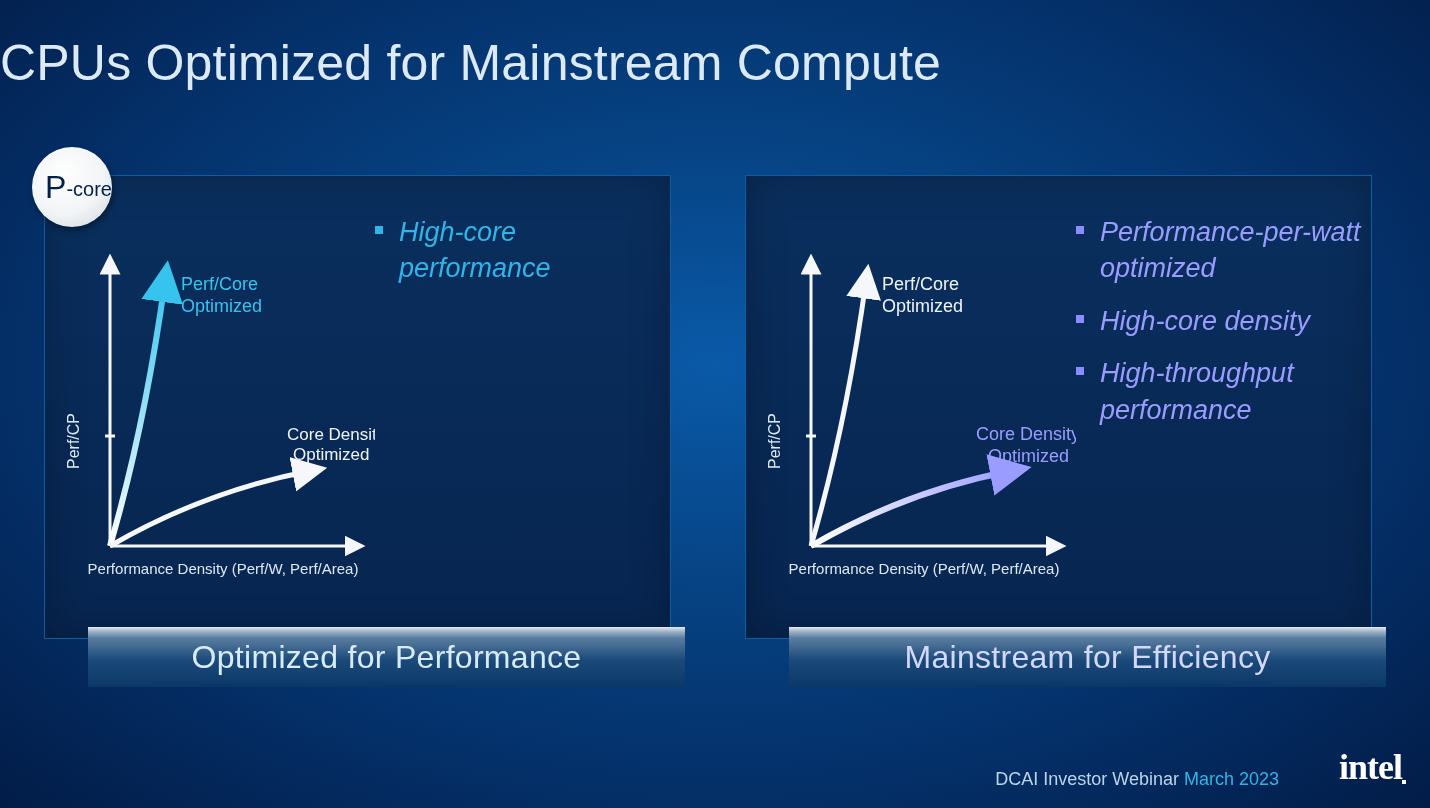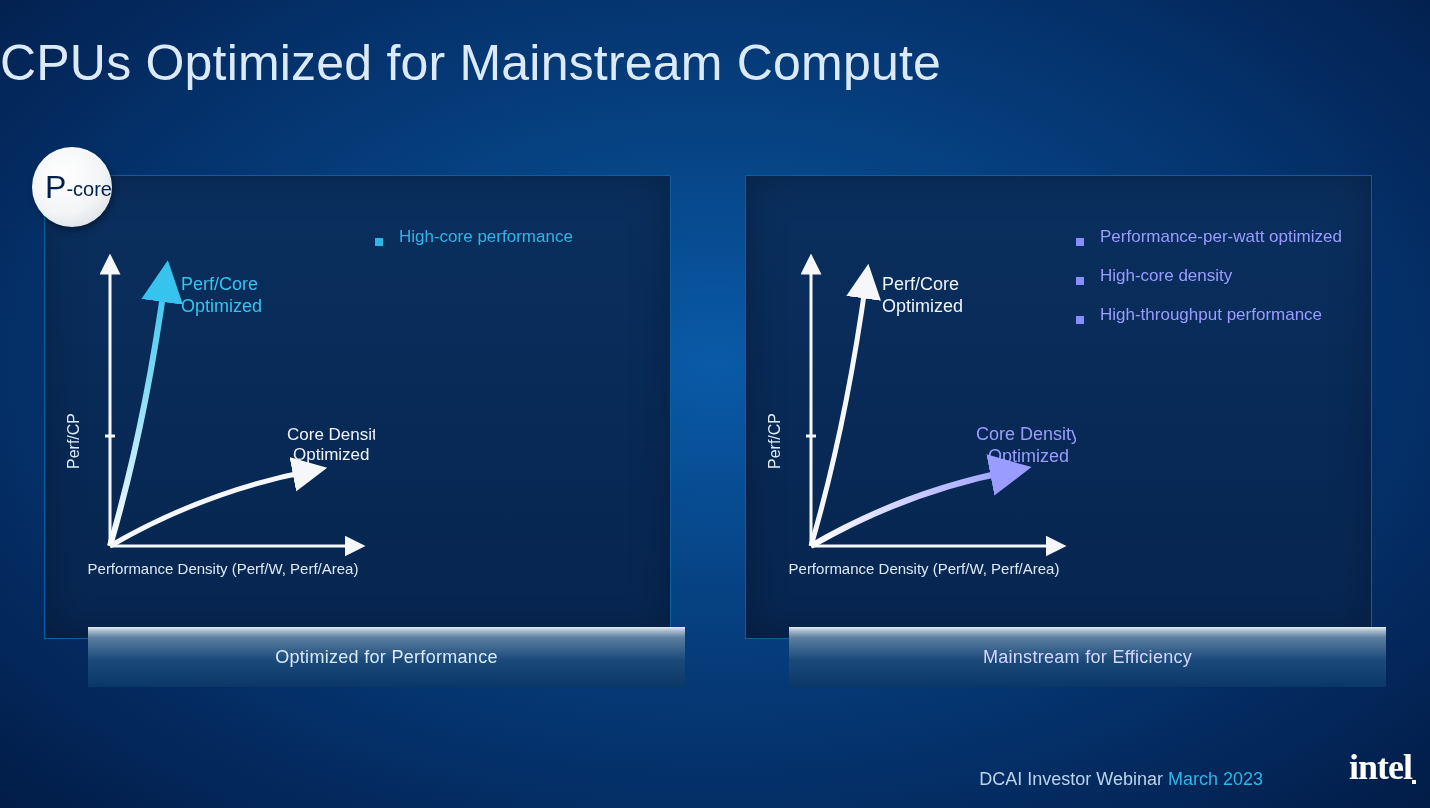--- a/index.html
+++ b/index.html
@@ -71,25 +71,26 @@
   }
   .chart-wrap {
     position: absolute;
     top: 70px;
     left: 10px;
     width: 320px;
     height: 350px;
   }
   .bullets {
     position: absolute;
-    top: 50px;
+    top: 38px;
     left: 330px;
     right: 10px;
-    font-size: 17px;
+    font-size: 27px;
     line-height: 1.35;
+    font-style: italic;
   }
   .bullets li {
     list-style: none;
     position: relative;
     padding-left: 24px;
     margin-bottom: 16px;
   }
   .bullets li::before {
     content: "";
     position: absolute;
@@ -105,36 +106,36 @@
   .caption-bar {
     position: absolute;
     left: 44px;
     right: 0;
     bottom: -12px;
     height: 60px;
     background: linear-gradient(180deg, #e4eaf0 0%, #9bb1c6 8%, #5b7ea0 18%, #1b4a7a 55%, #0a3766 100%);
     display: flex;
     align-items: center;
     justify-content: center;
-    font-size: 18px;
+    font-size: 32px;
     font-weight: 500;
     letter-spacing: 0.3px;
   }
   .caption-bar.p { color: #d7ebf8; }
   .caption-bar.e { color: #d4d8ff; }
   .footer {
     position: absolute;
     bottom: 18px;
     left: 0;
     right: 0;
-    padding: 0 18px;
+    padding: 0 28px;
     display: flex;
     justify-content: flex-end;
     align-items: flex-end;
-    gap: 86px;
+    gap: 60px;
   }
   .footer-text {
     font-size: 18px;
     color: #bcd3e8;
   }
   .footer-text .date { color: #2fb5e8; }
   .logo {
     font-size: 36px;
     font-weight: 700;
     letter-spacing: -1px;

